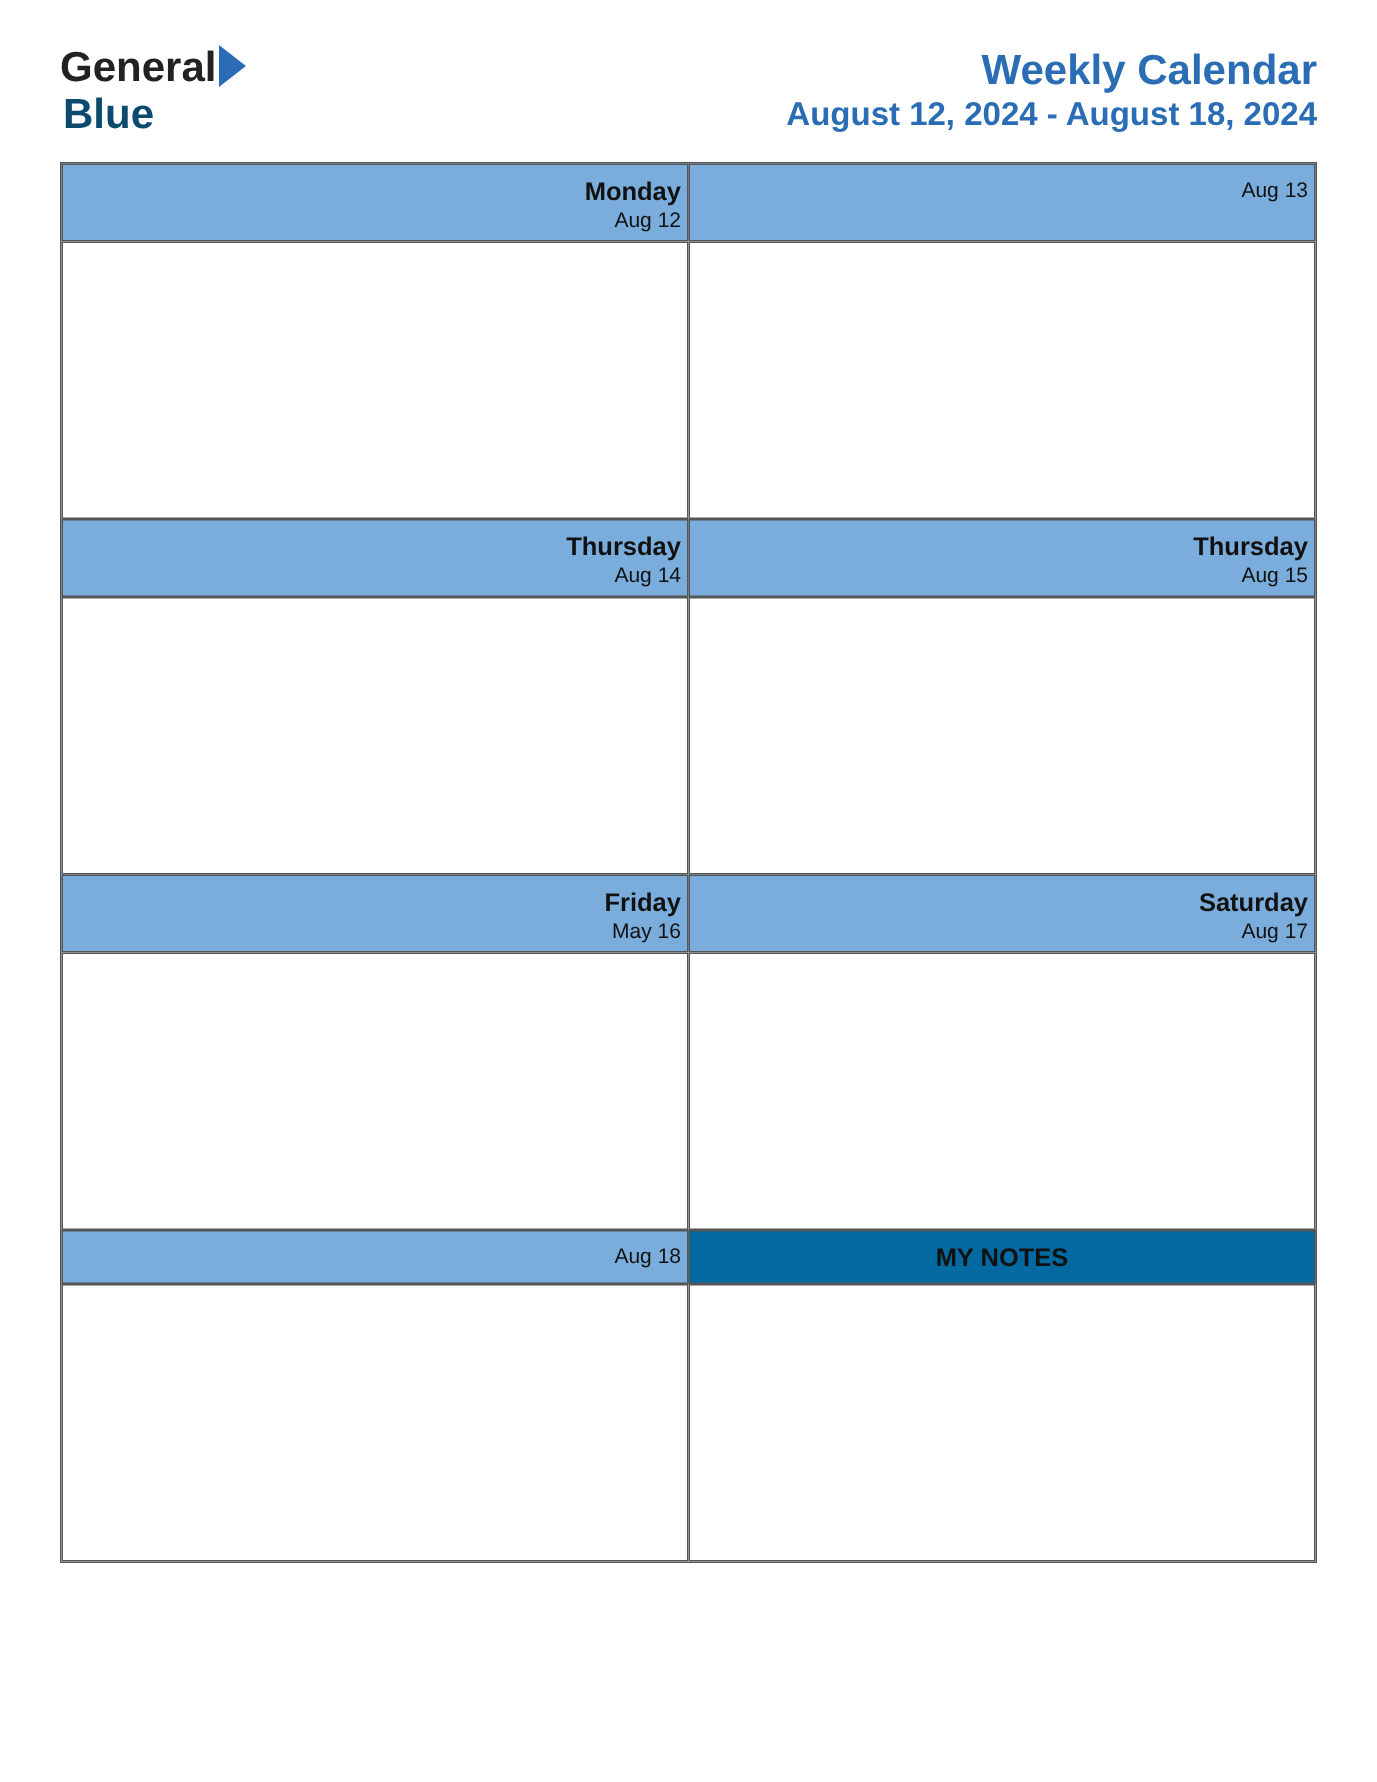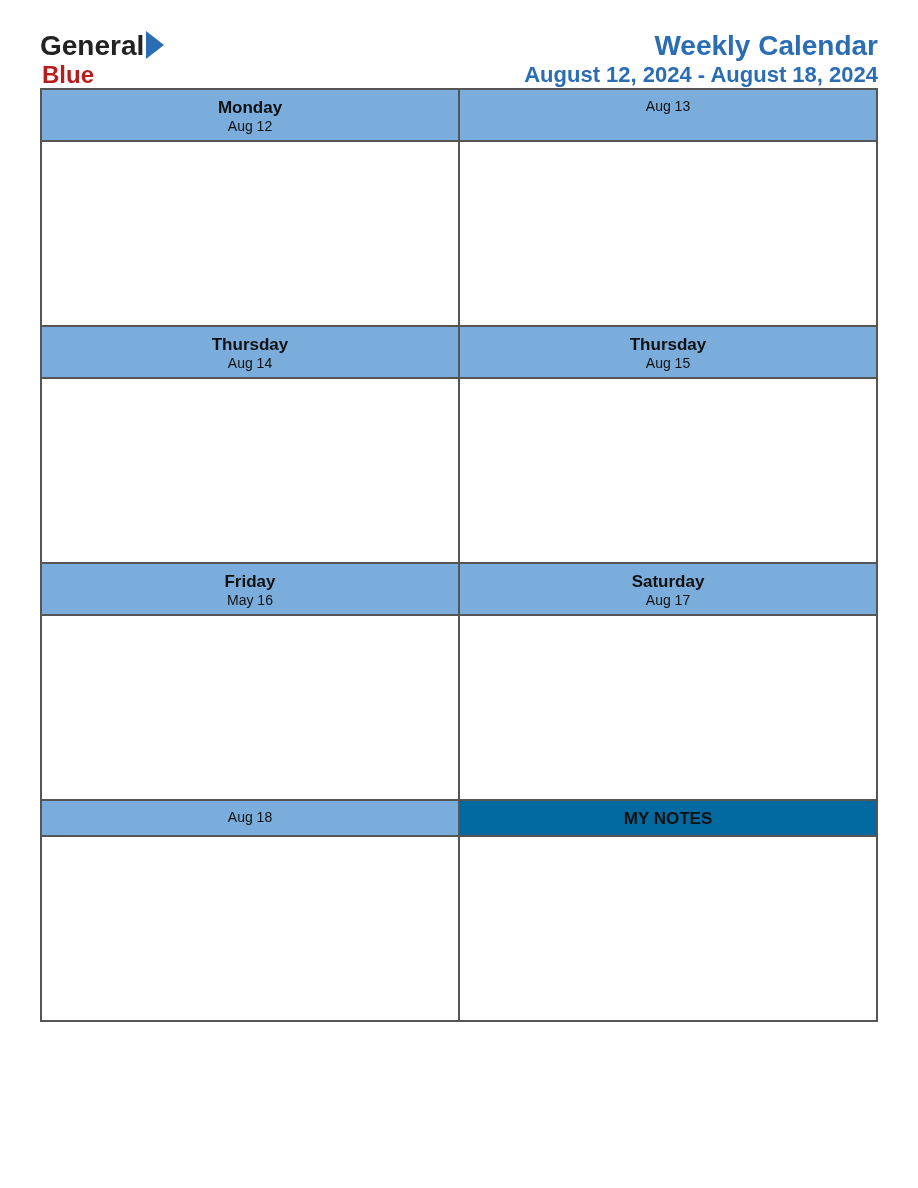--- a/index.html
+++ b/index.html
@@ -13,20 +13,21 @@
       font-family: Arial, sans-serif;
       width: 918px;
       min-height: 1188px;
       padding: 30px 40px;
     }
 
     .header {
       display: flex;
       justify-content: space-between;
       align-items: center;
+      margin-bottom: 18px;
       gap: 39px;
     }
 
     .logo-text {
       font-size: 28px;
       font-weight: bold;
       color: #222;
       line-height: 1;
     }
 
@@ -35,22 +36,22 @@
       height: 0;
       border-left: 18px solid #2a6db5;
       border-top: 14px solid transparent;
       border-bottom: 14px solid transparent;
       margin-left: 2px;
       margin-bottom: 2px;
       display: inline-block;
     }
 
     .logo-blue {
-      color: #b91c1c;
-      font-size: 24px;
+      color: #0c4a6e;
+      font-size: 28px;
       font-weight: bold;
       margin-left: 2px;
       line-height: 1;
     }
 
     .logo-line2 {
       display: flex;
       align-items: center;
       margin-top: 2px;
     }
@@ -88,21 +89,21 @@
       width: 100%;
     }
 
     .calendar-row {
       display: grid;
       grid-template-columns: 1fr 1fr;
     }
 
     .day-header {
       background-color: #7aaddb;
-      text-align: center;
+      text-align: right;
       padding: 8px 4px 6px 4px;
       border: 1px solid #555;
     }
 
     .day-name {
       font-weight: bold;
       font-size: 17px;
       color: #111;
       display: block;
     }

